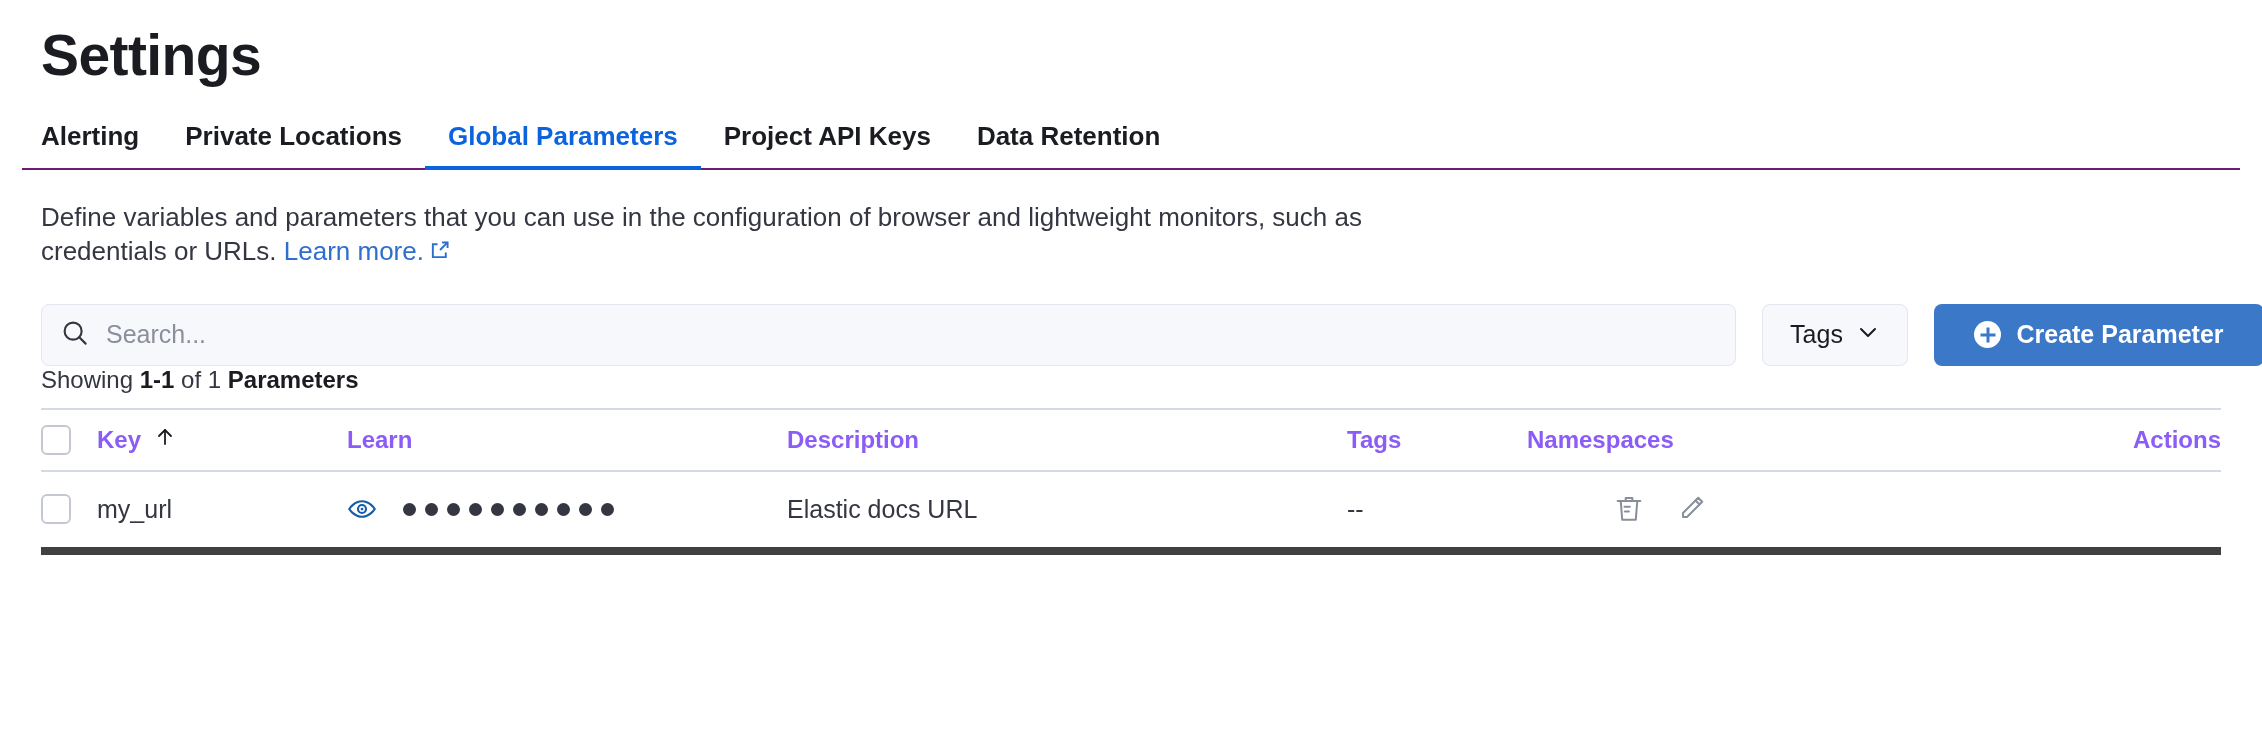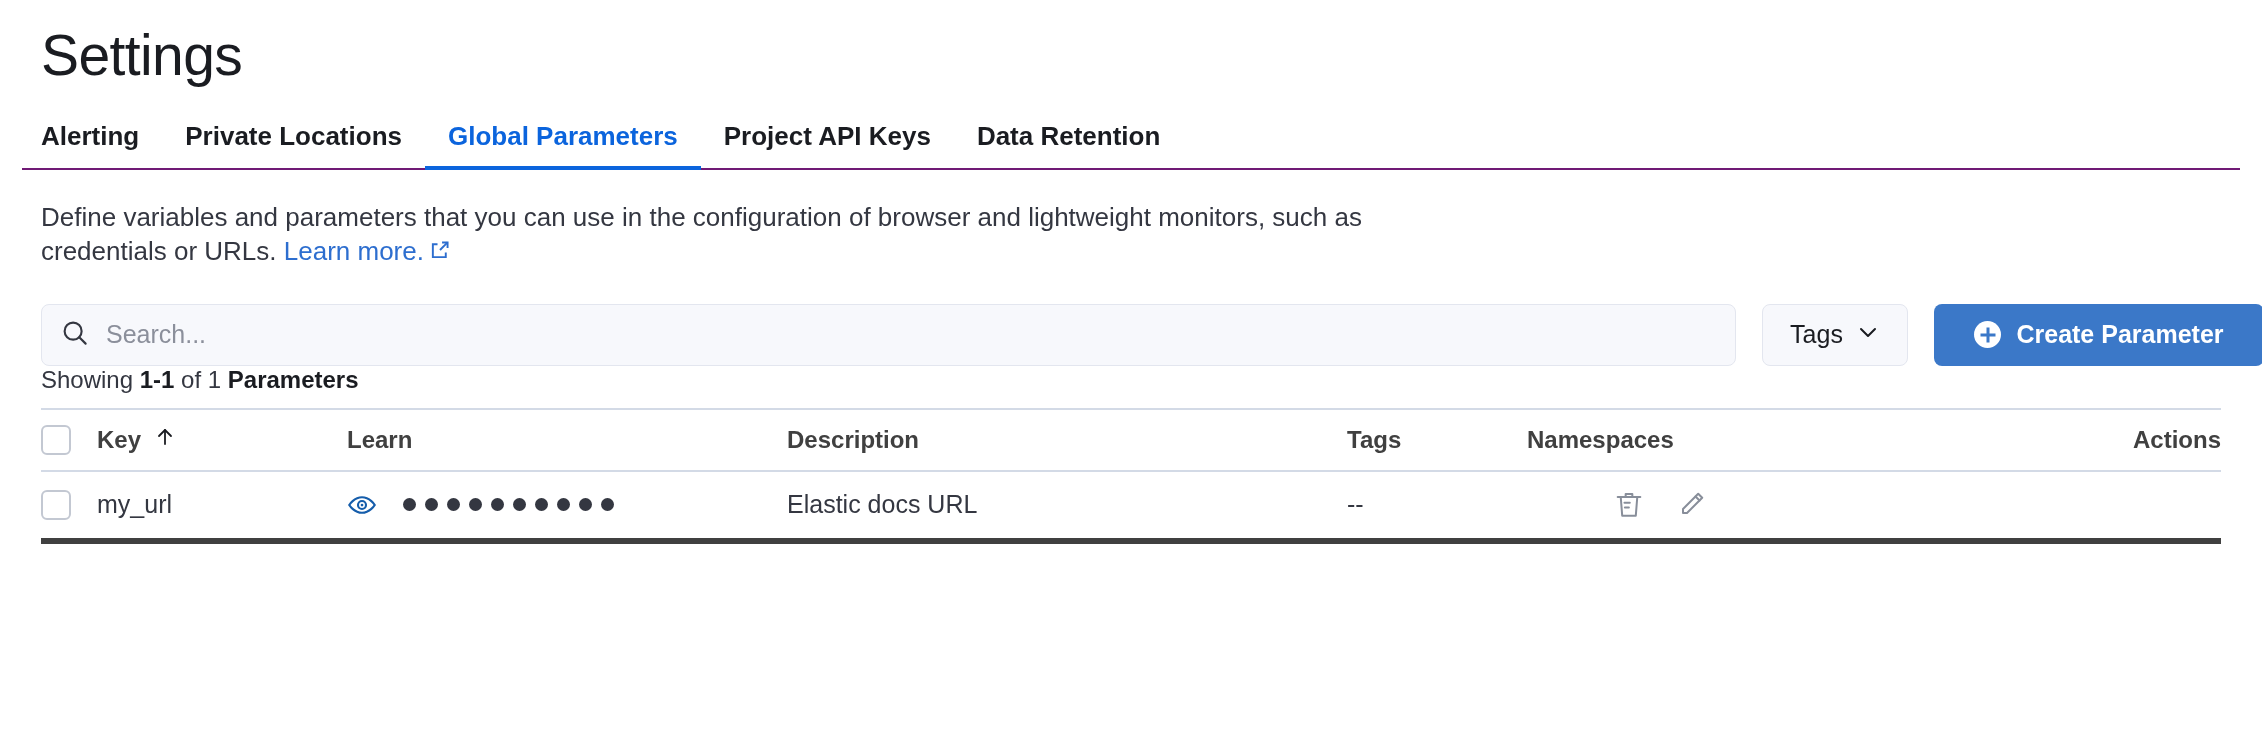--- a/index.html
+++ b/index.html
@@ -17,21 +17,21 @@
   .page {
     position: relative;
     width: 2262px;
     height: 754px;
     padding: 0 22px;
   }
 
   
   .page-title {
     font-size: 57px;
-    font-weight: 400;
+    font-weight: 700;
     letter-spacing: -0.6px;
     line-height: 1;
     color: #1a1c21;
     padding-top: 27px;
     padding-left: 19px;
   }
 
   
   .tabs-wrap {
     margin-top: 38px;
@@ -176,34 +176,34 @@
     margin-top: 14px;
     padding-left: 19px;
     padding-right: 19px;
   }
   .row {
     display: flex;
     align-items: center;
     border-top: 2px solid #d3dae6;
   }
   .row.head { height: 62px; border-top: 2px solid #d3dae6; }
-  .row.data { height: 74px; border-bottom: 6px solid #404040; }
+  .row.data { height: 85px; border-bottom: 8px solid #404040; }
 
   .c-check { flex: 0 0 56px; display: flex; align-items: center; }
   .c-key   { flex: 0 0 250px; }
   .c-val   { flex: 0 0 440px; display: flex; align-items: center; gap: 26px; }
   .c-desc  { flex: 0 0 560px; }
   .c-tags  { flex: 0 0 180px; }
   .c-ns    { flex: 1 1 auto; }
   .c-act   { flex: 0 0 180px; display: flex; align-items: center; justify-content: flex-end; gap: 30px; }
 
   .th {
     font-size: 24px;
     font-weight: 700;
-    color: #404040;
+    color: #8b5cf6;
     display: flex;
     align-items: center;
     gap: 12px;
   }
   .th.right { justify-content: flex-end; }
   .td {
     font-size: 25px;
     font-weight: 400;
     color: #343741;
   }

